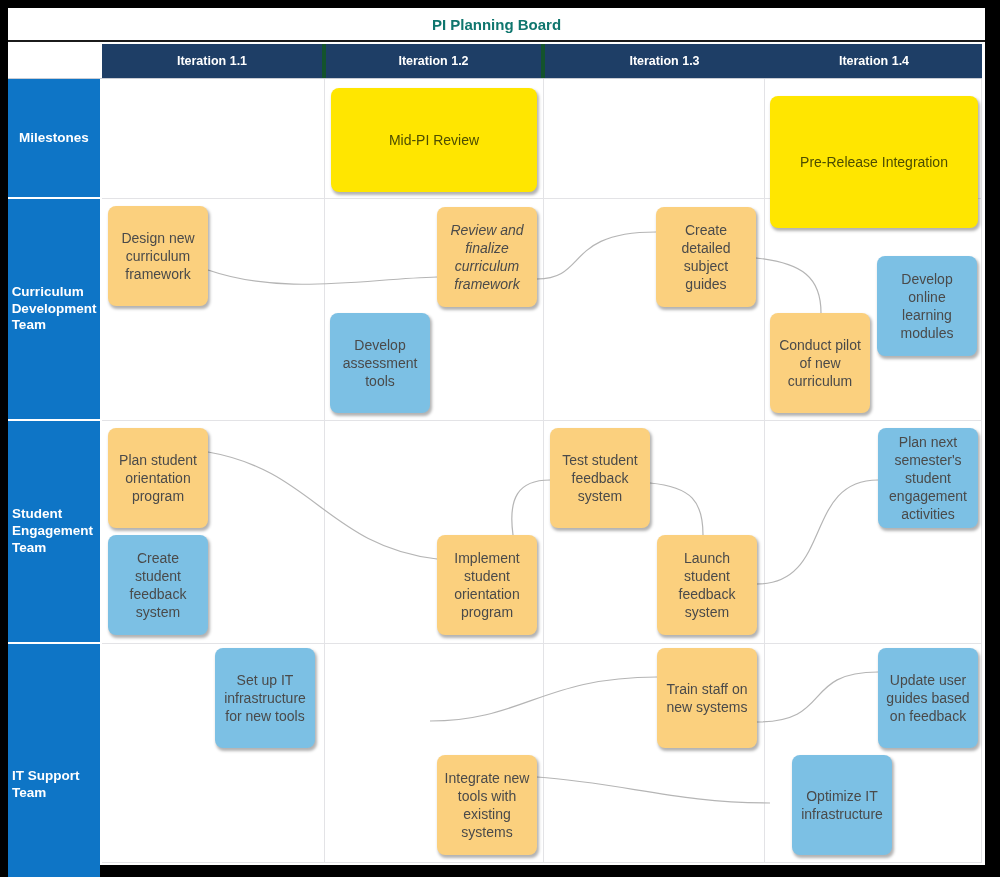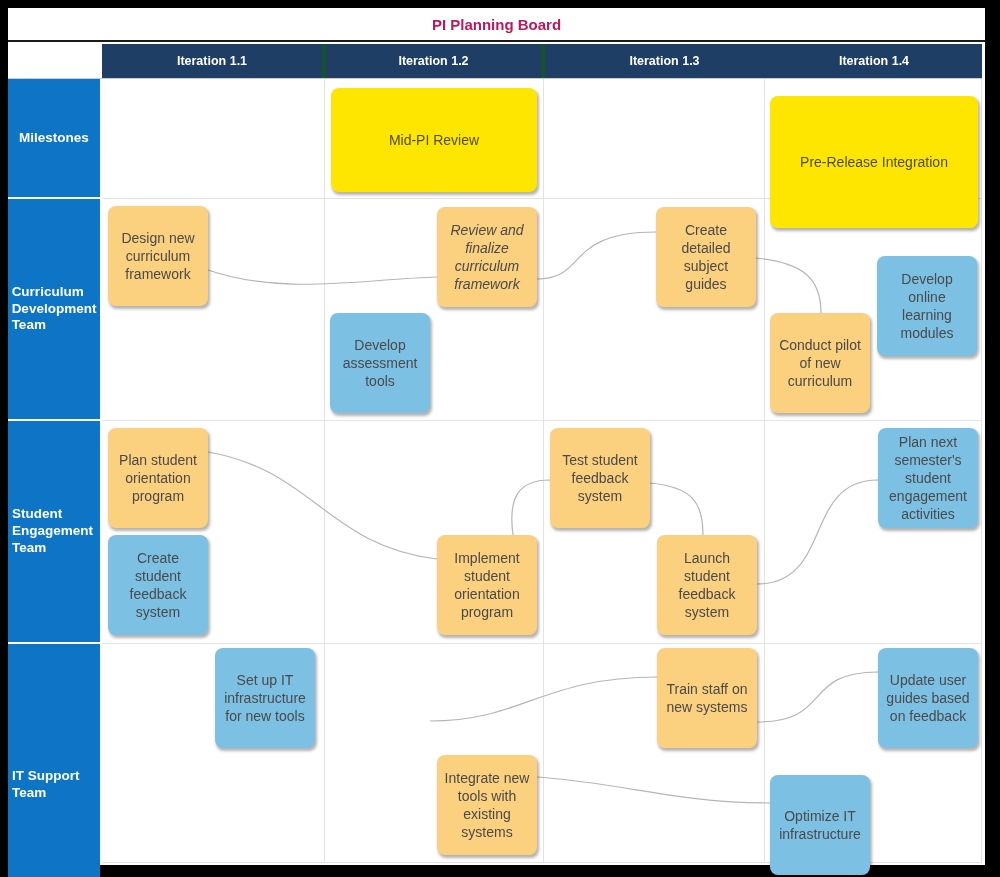--- a/index.html
+++ b/index.html
@@ -8,21 +8,21 @@
     font-family:"Liberation Sans", sans-serif;overflow:hidden;
   }
   .board{
     position:absolute;left:8px;top:8px;width:977px;height:857px;
     background:#ffffff;
   }
   .title-band{
     position:absolute;left:0;top:0;width:977px;height:32px;
     border-bottom:2px solid #1b1b1b;background:#fff;
     display:flex;align-items:center;justify-content:center;
-    font-size:15px;font-weight:bold;color:#be185d;
+    font-size:15px;font-weight:bold;color:#0f766e;
   }
   .hdr-band{position:absolute;left:94px;top:36px;width:880px;height:34px;background:#14532d;}
   .hdr-cell{
     position:absolute;top:0;height:34px;background:#1E3E66;color:#fff;
     display:flex;align-items:center;justify-content:center;
     font-size:12.5px;font-weight:bold;
   }
   .row-cell{
     position:absolute;left:0;width:92px;background:#0E75C6;color:#fff;
     display:flex;align-items:center;justify-content:center;
@@ -102,15 +102,15 @@
   <div class="card blue sq" style="left:100px;top:527px;">Create student feedback system</div>
   <div class="card orange sq" style="left:429px;top:527px;">Implement student orientation program</div>
   <div class="card orange sq" style="left:542px;top:420px;">Test student feedback system</div>
   <div class="card orange sq" style="left:649px;top:527px;">Launch student feedback system</div>
   <div class="card blue sq" style="left:870px;top:420px;">Plan next semester's student engagement activities</div>
 
   <div class="card blue sq" style="left:207px;top:640px;">Set up IT infrastructure for new tools</div>
   <div class="card orange sq" style="left:429px;top:747px;">Integrate new tools with existing systems</div>
   <div class="card orange sq" style="left:649px;top:640px;">Train staff on new systems</div>
   <div class="card blue sq" style="left:870px;top:640px;">Update user guides based on feedback</div>
-  <div class="card blue sq" style="left:762px;top:747px;margin-top:20px;">Optimize IT infrastructure</div>
+  <div class="card blue sq" style="left:784px;top:747px;">Optimize IT infrastructure</div>
 
 </div>
 
 </body></html>

